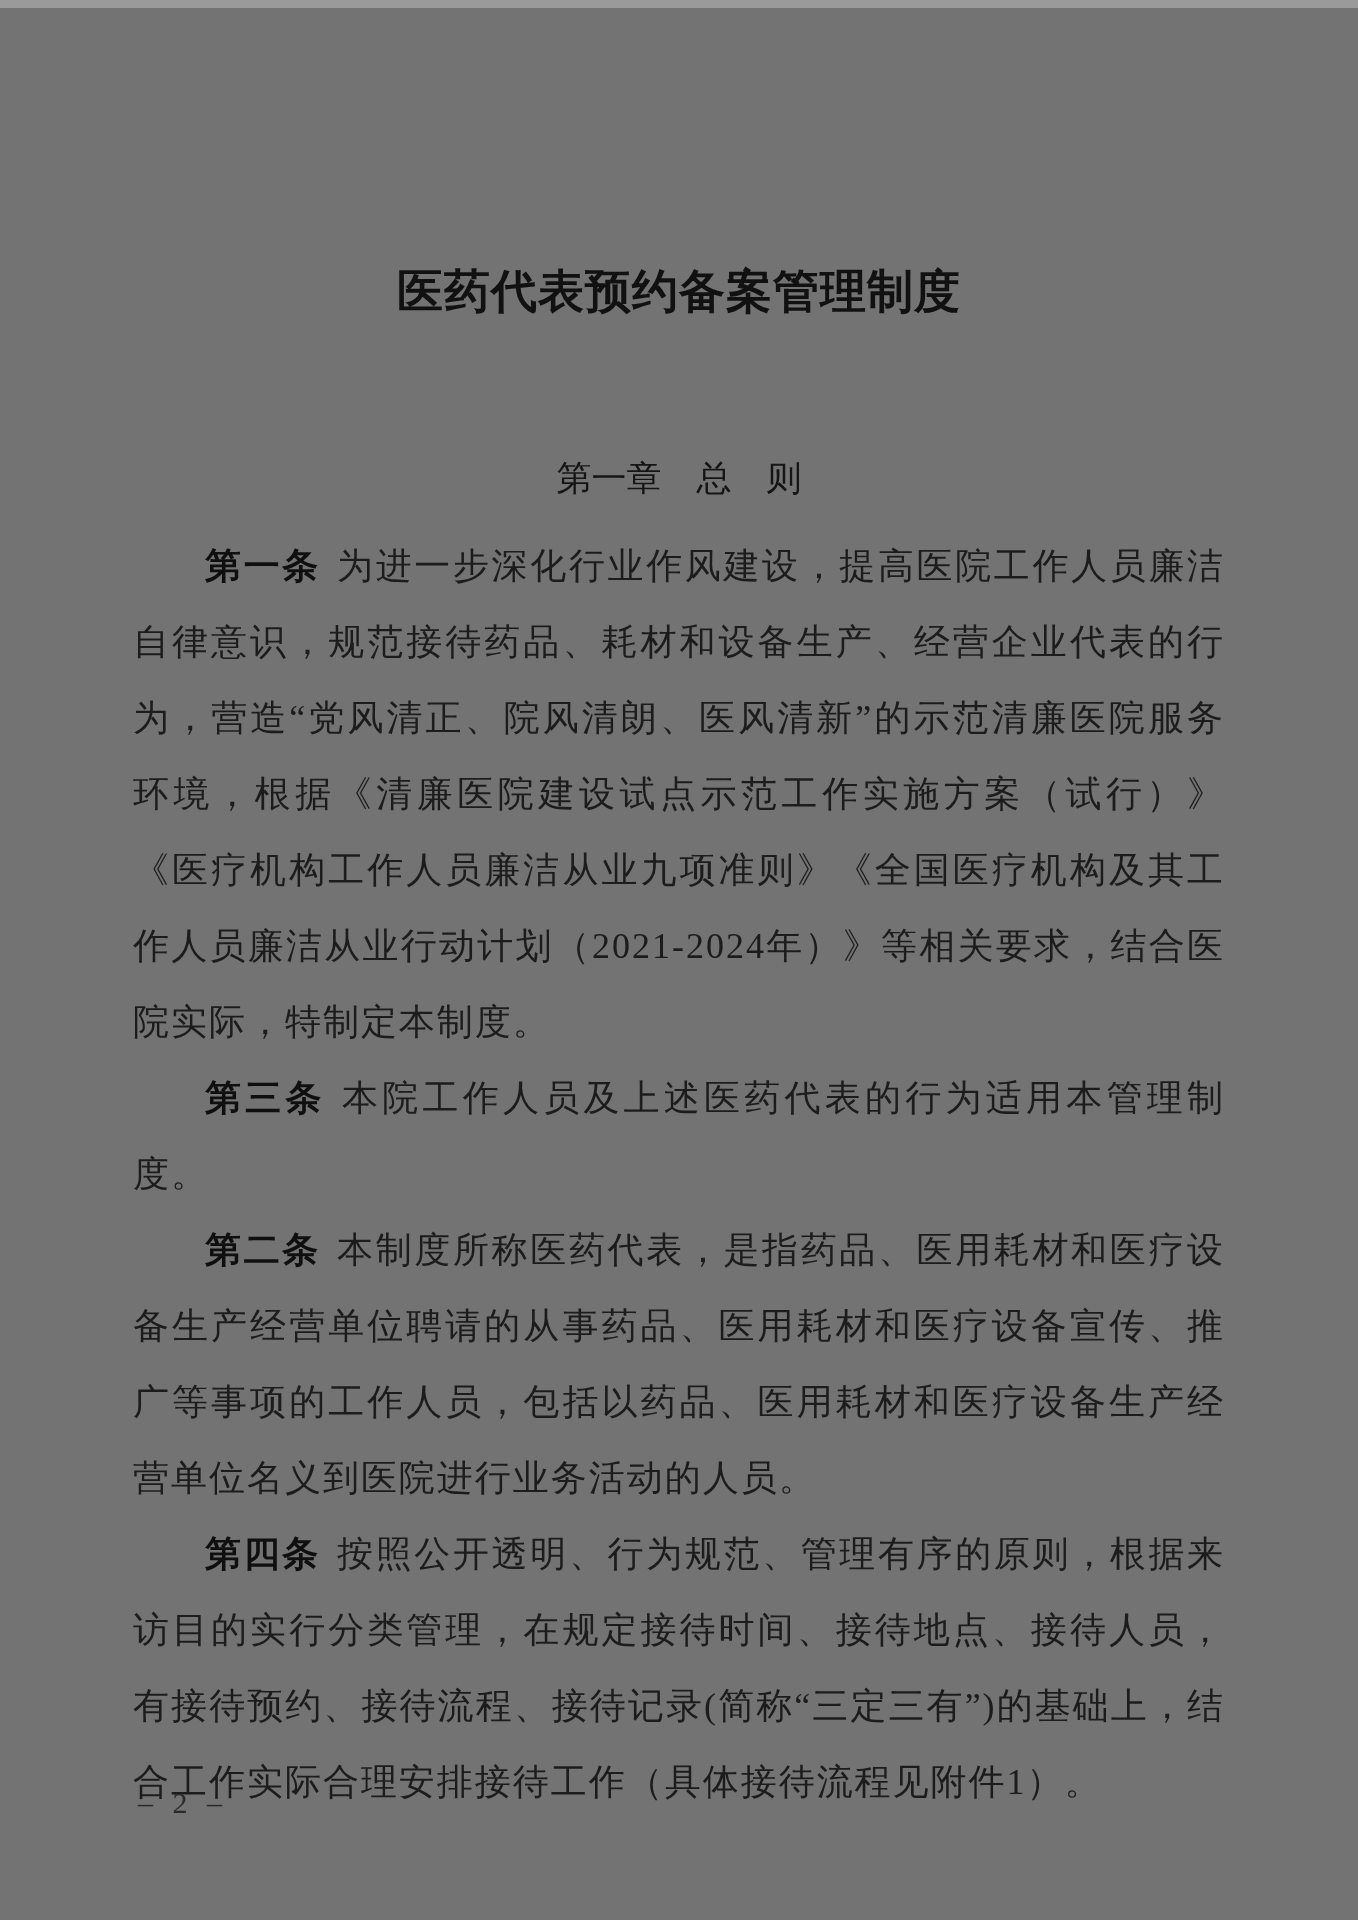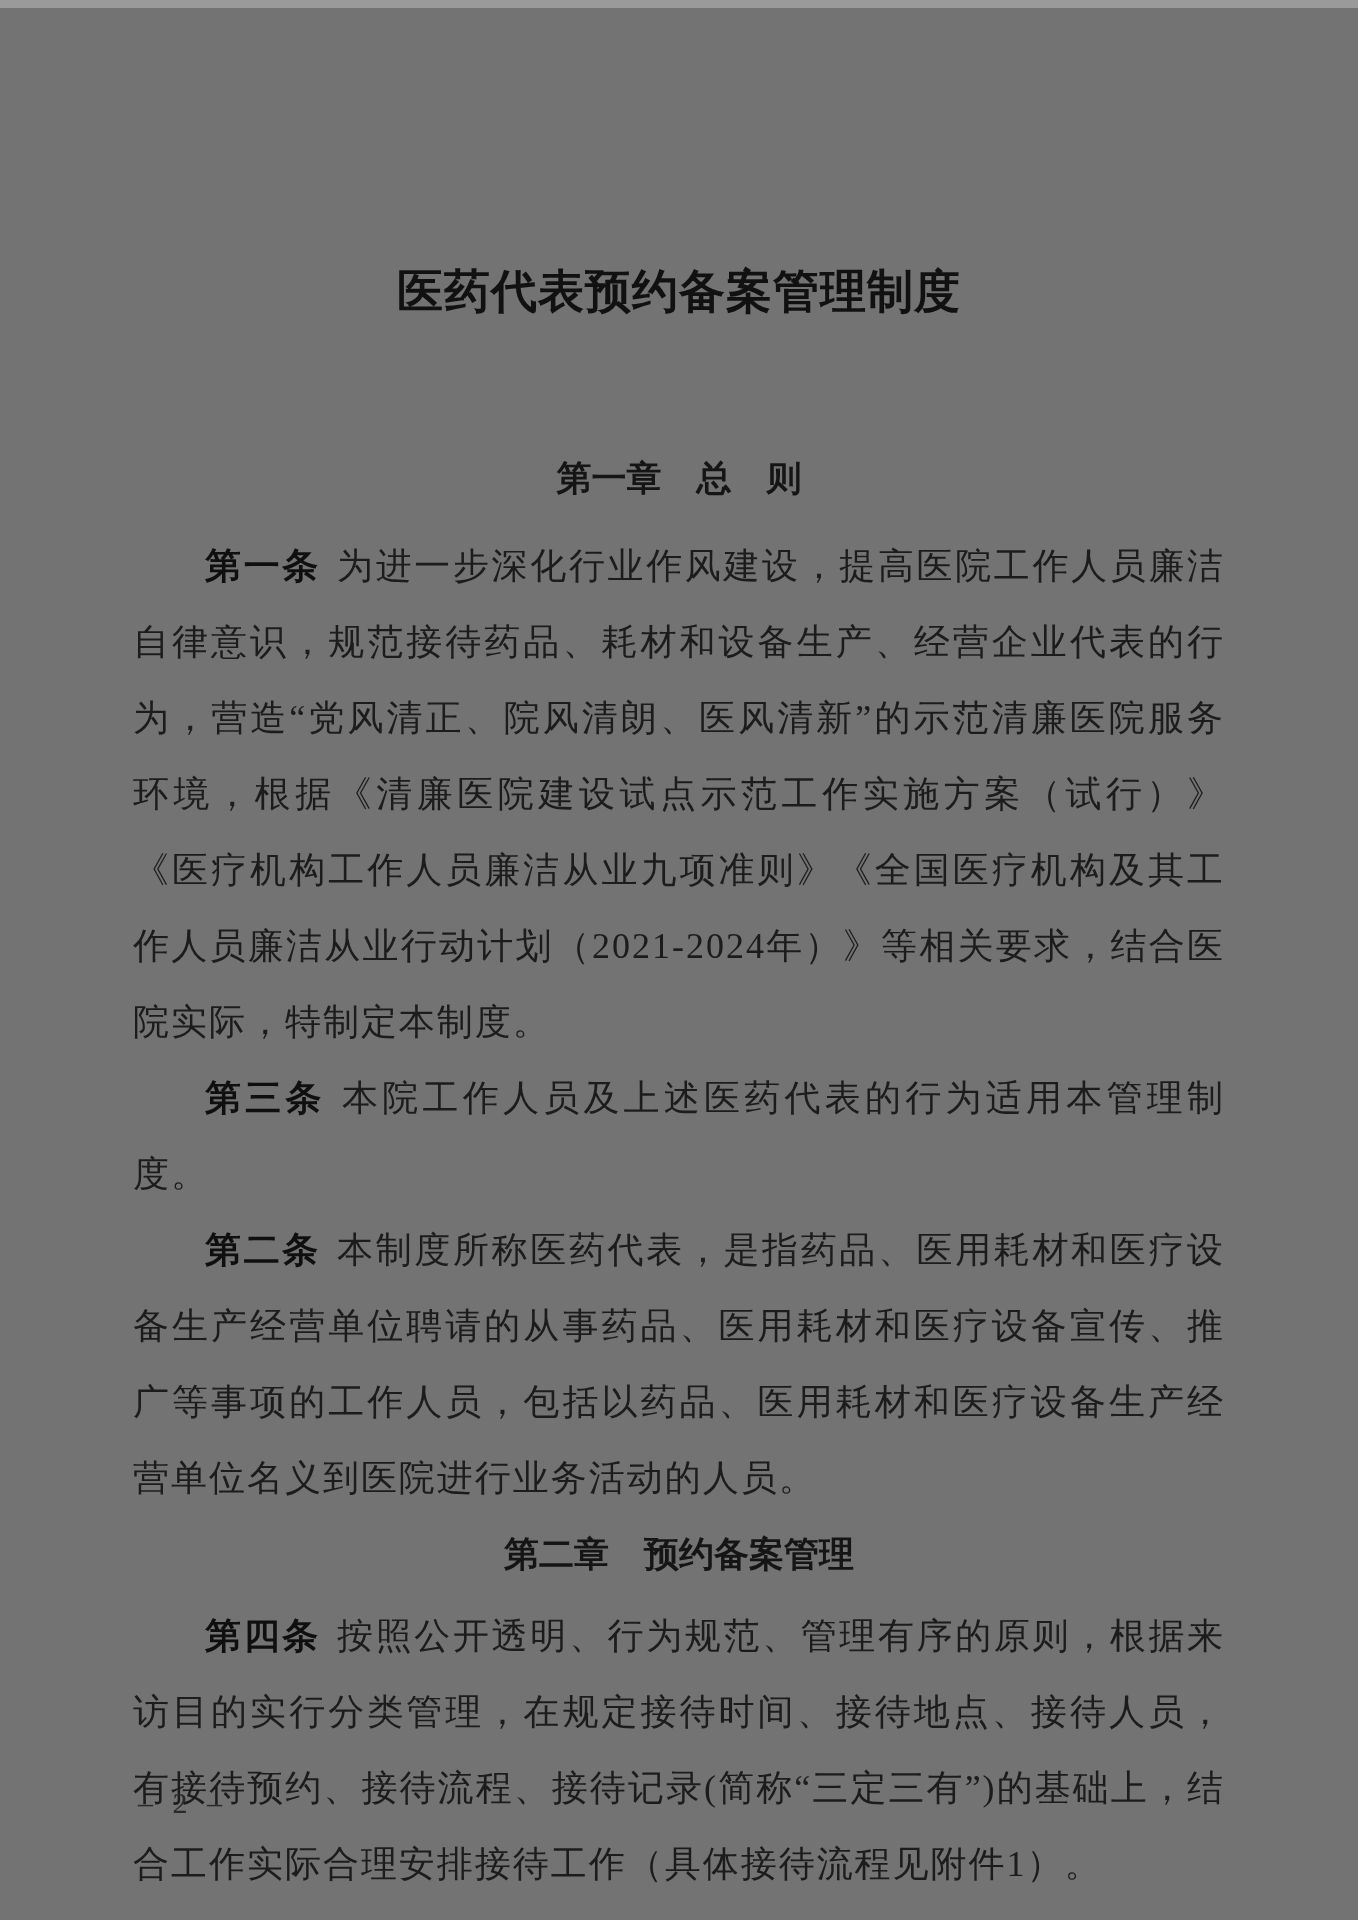--- a/index.html
+++ b/index.html
@@ -25,21 +25,21 @@
     font-family: "Liberation Serif", "DejaVu Serif", serif;
     font-weight: bold;
     font-size: 46px;
     line-height: 72px;
     letter-spacing: 1px;
     color: #111111;
   }
   .chapter-heading {
     text-align: center;
     font-family: "Liberation Sans", "DejaVu Sans", sans-serif;
-    font-weight: bold;
+    font-weight: normal;
     font-size: 35px;
     line-height: 56px;
     color: #151515;
   }
   .chapter-heading.first {
     margin-top: 122px;
     margin-bottom: 22px;
   }
   .chapter-heading.second {
     margin-top: 10px;
@@ -78,20 +78,19 @@
     <div class="doc-title">医药代表预约备案管理制度</div>
 
     <div class="chapter-heading first">第一章　总　则</div>
 
     <p class="article"><span class="article-label">第一条</span><span>为进一步深化行业作风建设，提高医院工作人员廉洁自律意识，规范接待药品、耗材和设备生产、经营企业代表的行为，营造“党风清正、院风清朗、医风清新”的示范清廉医院服务环境，根据《清廉医院建设试点示范工作实施方案（试行）》《医疗机构工作人员廉洁从业九项准则》《全国医疗机构及其工作人员廉洁从业行动计划（2021-2024年）》等相关要求，结合医院实际，特制定本制度。</span></p>
 
     <p class="article"><span class="article-label">第三条</span><span>本院工作人员及上述医药代表的行为适用本管理制度。</span></p>
 
     <p class="article"><span class="article-label">第二条</span><span>本制度所称医药代表，是指药品、医用耗材和医疗设备生产经营单位聘请的从事药品、医用耗材和医疗设备宣传、推广等事项的工作人员，包括以药品、医用耗材和医疗设备生产经营单位名义到医院进行业务活动的人员。</span></p>
 
-    <div class="chapter-heading second">第二章　预约备案管理</div>
 
     <p class="article"><span class="article-label">第四条</span><span>按照公开透明、行为规范、管理有序的原则，根据来访目的实行分类管理，在规定接待时间、接待地点、接待人员，有接待预约、接待流程、接待记录(简称“三定三有”)的基础上，结合工作实际合理安排接待工作（具体接待流程见附件1）。</span></p>
 
   </div>
 
   <div class="page-number">– 2 –</div>
 </div>
 
 </body></html>

